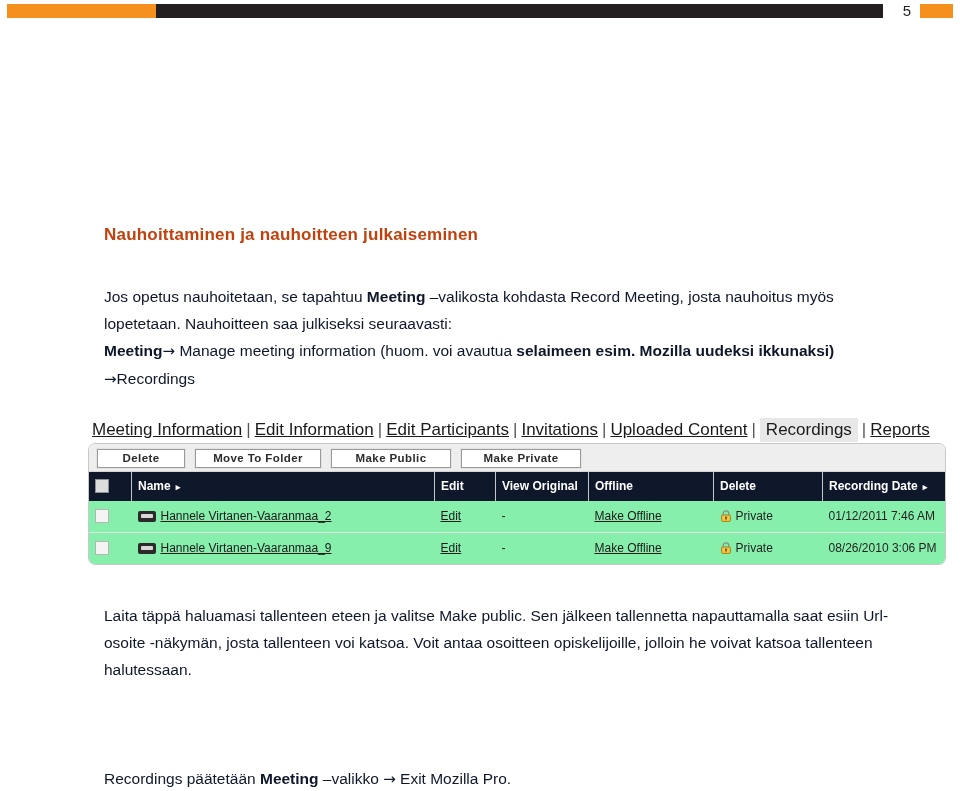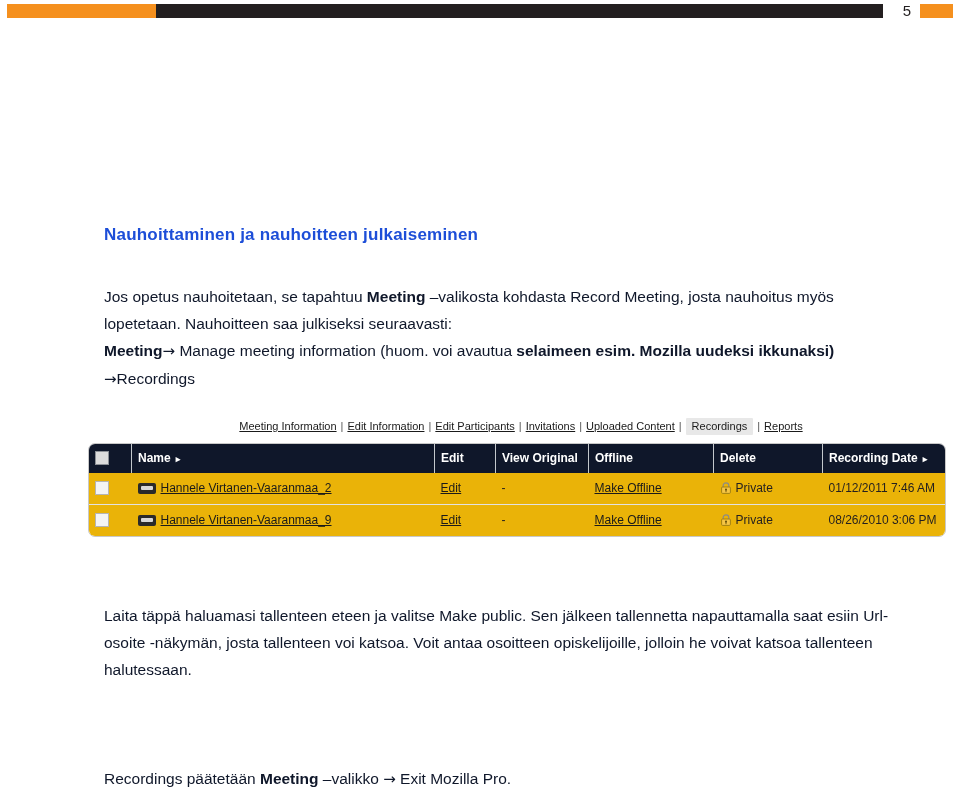--- a/index.html
+++ b/index.html
@@ -55,21 +55,21 @@
     position: absolute;
     left: 0; top: 0;
     width: 960px;
   }
   .page-title {
     position: absolute;
     left: 104px; top: 225px;
     font-size: 17px;
     font-weight: bold;
     letter-spacing: 0.2px;
-    color: #1d4ed8;
+    color: #c2410c;
     white-space: nowrap;
   }
   .para {
     position: absolute;
     left: 104px;
     width: 810px;
     font-size: 15.5px;
     line-height: 27px;
     color: #0f172a;
   }
@@ -86,24 +86,23 @@
     left: 88px; top: 420px;
     width: 862px;
     font-family: "Liberation Sans", sans-serif;
   }
 
   
   .tabs {
     position: relative;
     height: 19px;
     padding-left: 4px;
-    font-size: 11px;
+    font-size: 17px;
     color: #1a1a1a;
     white-space: nowrap;
-    text-align: center;
   }
   .tabs .tab {
     text-decoration: underline;
     cursor: pointer;
   }
   .tabs .tab.active {
     text-decoration: none;
     background: #e8e8e8;
     padding: 2px 6px 3px 6px;
     border-radius: 1px;
@@ -172,21 +171,21 @@
     white-space: nowrap;
     overflow: hidden;
   }
   table.rec thead th:last-child { border-right: none; }
   table.rec thead th .sortcaret {
     font-size: 9px;
     padding-left: 5px;
     color: #ffffff;
   }
   table.rec tbody td {
-    background: #eab308;
+    background: #86efac;
     padding: 4px 6px 5px 6px;
     height: 22px;
     border-bottom: 1px solid #e2e2e2;
     color: #231f20;
     white-space: nowrap;
     overflow: hidden;
     vertical-align: middle;
   }
   table.rec tbody tr:last-child td { border-bottom: none; }
 
@@ -267,20 +266,23 @@
 </div>
 
 <div id="app-screenshot">
 
   <div class="tabs">
     <span class="tab">Meeting Information</span><span class="sep">|</span><span class="tab">Edit Information</span><span class="sep">|</span><span class="tab">Edit Participants</span><span class="sep">|</span><span class="tab">Invitations</span><span class="sep">|</span><span class="tab">Uploaded Content</span><span class="sep">|</span><span class="tab active">Recordings</span><span class="sep">|</span><span class="tab">Reports</span>
   </div>
 
   <div class="panel">
 
+    <div class="toolbar">
+      <span class="tbtn w-delete">Delete</span><span class="tbtn w-move">Move To Folder</span><span class="tbtn w-public">Make Public</span><span class="tbtn w-private">Make Private</span>
+    </div>
 
     <table class="rec">
       <thead>
         <tr>
           <th class="col-chk">
             <span class="hdr-chkbox"></span>
           </th>
           <th class="col-name"><span>Name</span><span class="sortcaret">▸</span></th>
           <th class="col-edit">Edit</th>
           <th class="col-view">View Original</th>

